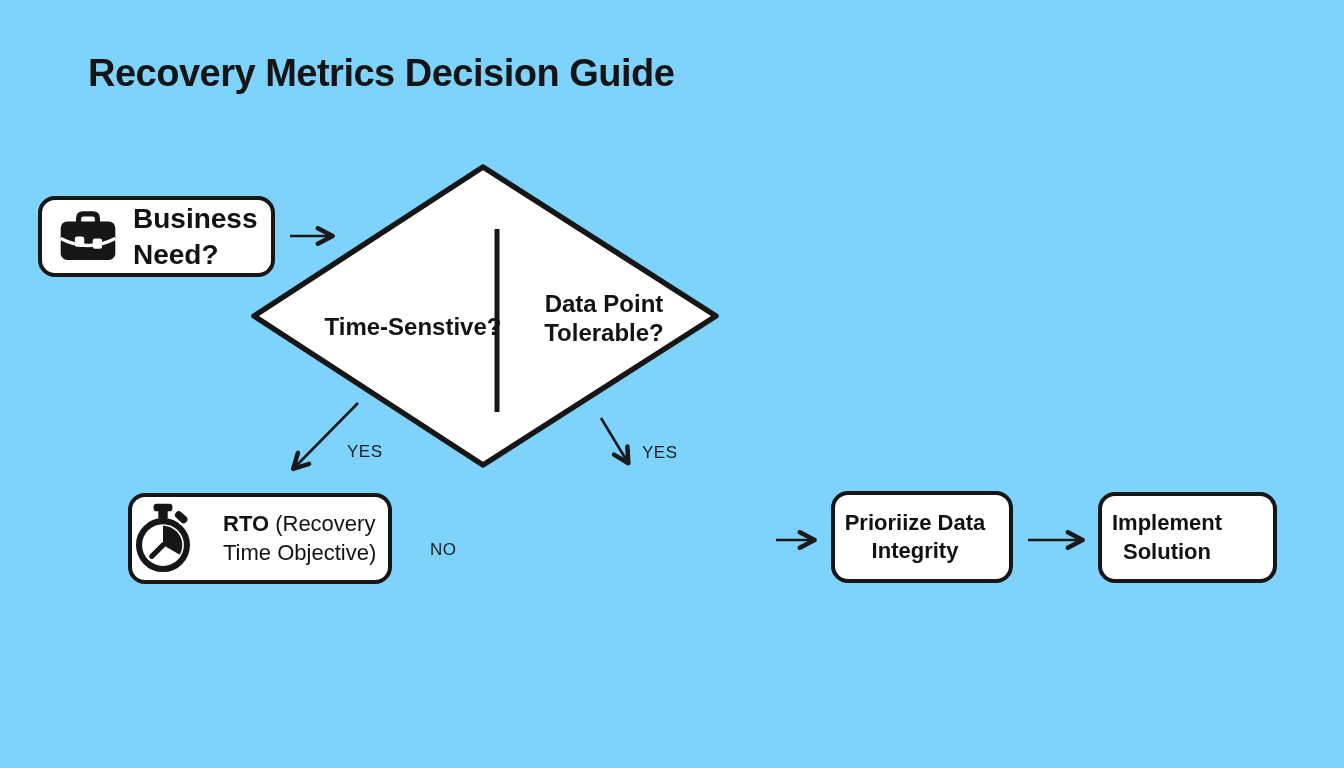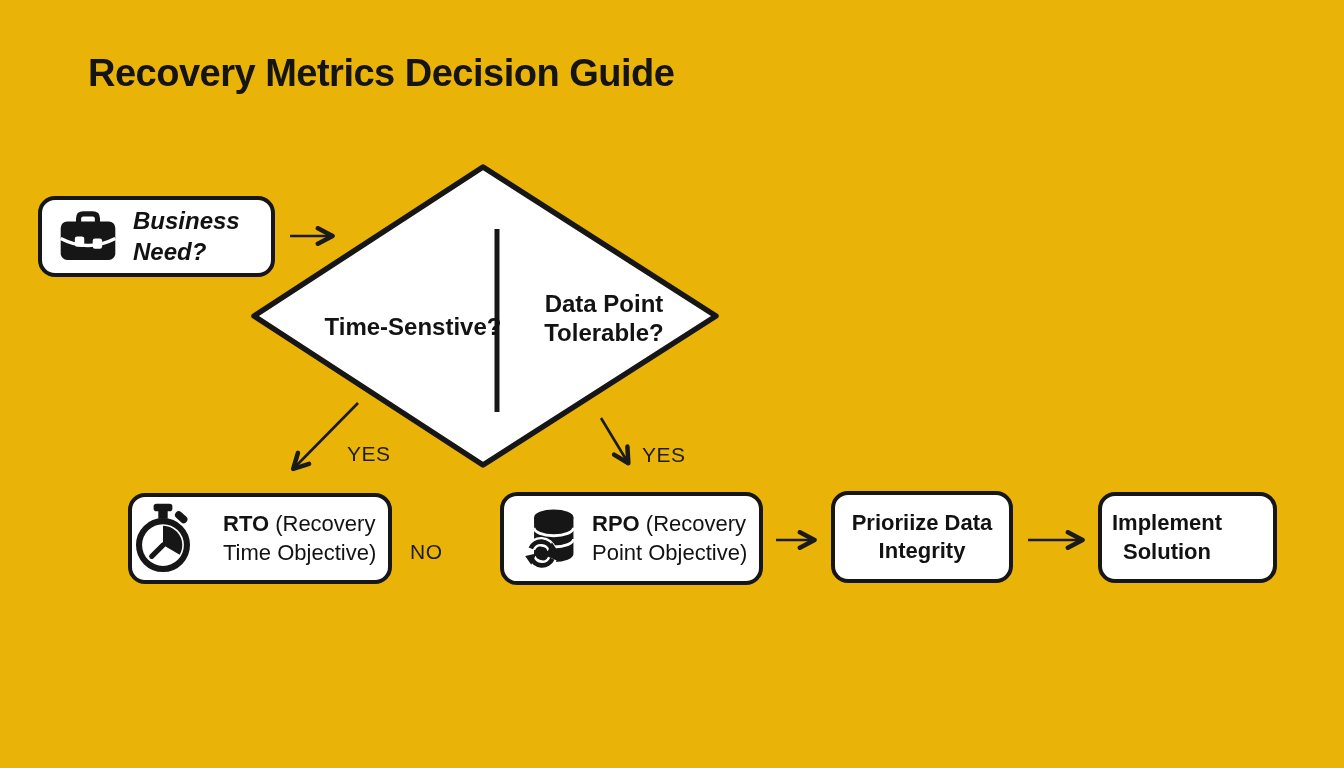--- a/index.html
+++ b/index.html
@@ -1,20 +1,20 @@
 <!DOCTYPE html>
 <html><head>
 <meta charset="utf-8">
 <style>
   html, body { margin: 0; padding: 0; background: #ffffff; }
   .canvas {
     position: relative;
     width: 1344px;
     height: 768px;
-    background: #eab308;
+    background: #7dd3fc;
     font-family: "Liberation Sans", sans-serif;
     color: #121212;
     overflow: hidden;
   }
   .page-title {
     position: absolute;
     left: 88px;
     top: 52px;
     margin: 0;
     font-size: 38px;
@@ -36,50 +36,50 @@
     box-sizing: border-box;
     display: flex;
     align-items: center;
   }
   .node .icon { flex: 0 0 auto; display: block; }
   .node-label {
     font-weight: 700;
     line-height: 1.28;
   }
   .node-business { left: 38px; top: 196px; width: 237px; height: 81px; padding-left: 14px; gap: 13px; }
-  .node-business .node-label { font-size: 24px; width: 116px; font-style: italic; }
+  .node-business .node-label { font-size: 28px; width: 116px; }
   .node-rto { left: 128px; top: 493px; width: 264px; height: 91px; gap: 29px; }
   .node-rpo { left: 500px; top: 492px; width: 263px; height: 93px; padding-left: 16px; gap: 12px; }
   .metric-label { font-size: 22px; line-height: 1.3; width: 165px; font-weight: 400; }
   .metric-label .abbr { font-weight: 700; }
-  .node-pri { left: 831px; top: 491px; width: 182px; height: 92px; justify-content: center; }
+  .node-pri { left: 831px; top: 491px; width: 182px; height: 92px; }
   .node-impl { left: 1098px; top: 492px; width: 179px; height: 91px; justify-content: flex-start; }
   .node-pri .node-label, .node-impl .node-label { font-size: 22px; text-align: center; }
   .node-pri .node-label { width: 160px; }
   .node-impl .node-label { width: 130px; }
   .diamond-label {
     position: absolute;
     font-weight: 700;
     font-size: 24px;
     line-height: 1.22;
     text-align: center;
     color: #131313;
   }
   .label-time { left: 298px; top: 312px; width: 190px; white-space: nowrap; margin-left: 20px; }
   .label-dataloss { left: 538px; top: 289px; width: 132px; }
   .edge-label {
     position: absolute;
-    font-size: 21px;
+    font-size: 17px;
     font-weight: 400;
     color: #1d1d1d;
     letter-spacing: 0.5px;
   }
   .yes-left { left: 347px; top: 442px; }
   .yes-right { left: 642px; top: 443px; }
-  .no-label { left: 410px; top: 540px; }
+  .no-label { left: 430px; top: 540px; }
 </style>
 </head>
 <body>
 
 <div class="canvas">
 
   <h1 class="page-title">Recovery Metrics Decision Guide</h1>
 
   <svg class="overlay" viewBox="0 0 1344 768">
     <defs>
@@ -129,40 +129,20 @@
       <circle cx="33" cy="45" r="25.5" fill="#ffffff" stroke="#161616" stroke-width="6.5"></circle>
       <path d="M33 45 L33 24.5 A20.5 20.5 0 0 1 50.8 55.2 Z" fill="#161616"></path>
       <path d="M33 45 L21 57" stroke="#161616" stroke-width="5.5" stroke-linecap="round"></path>
     </svg>
     <div class="metric-label">
       <span class="abbr">RTO</span>
       <span>(Recovery Time Objective)</span>
     </div>
   </div>
 
-  <div class="node node-rpo">
-    <svg class="icon" width="60" height="66" viewBox="0 0 64 70">
-      <ellipse cx="36" cy="12" rx="21" ry="8.5" fill="#161616"></ellipse>
-      <path d="M15 12 V51 A21 8.5 0 0 0 57 51 V12" fill="#161616"></path>
-      <path d="M15 23 A21 8.5 0 0 0 57 23" stroke="#ffffff" stroke-width="3" fill="none"></path>
-      <path d="M15 35 A21 8.5 0 0 0 57 35" stroke="#ffffff" stroke-width="3" fill="none"></path>
-      <g>
-        <path d="M11.5 45 A12 12 0 0 1 34 46.5" stroke="#ffffff" stroke-width="10" fill="none"></path>
-        <path d="M34.5 56 A12 12 0 0 1 12 54.5" stroke="#ffffff" stroke-width="10" fill="none"></path>
-        <path d="M11.5 45 A12 12 0 0 1 34 46.5" stroke="#161616" stroke-width="5" fill="none"></path>
-        <path d="M34.5 56 A12 12 0 0 1 12 54.5" stroke="#161616" stroke-width="5" fill="none"></path>
-        <path d="M34 38.5 L40.5 48 L28.5 50.5 Z" fill="#161616"></path>
-        <path d="M12 62.5 L5.5 53 L17.5 50.5 Z" fill="#161616"></path>
-      </g>
-    </svg>
-    <div class="metric-label">
-      <span class="abbr">RPO</span>
-      <span>(Recovery Point Objective)</span>
-    </div>
-  </div>
 
   <div class="node node-pri">
     <div class="node-label">Prioriize Data Integrity</div>
   </div>
 
   <div class="node node-impl">
     <div class="node-label">Implement Solution</div>
   </div>
 
 </div>

